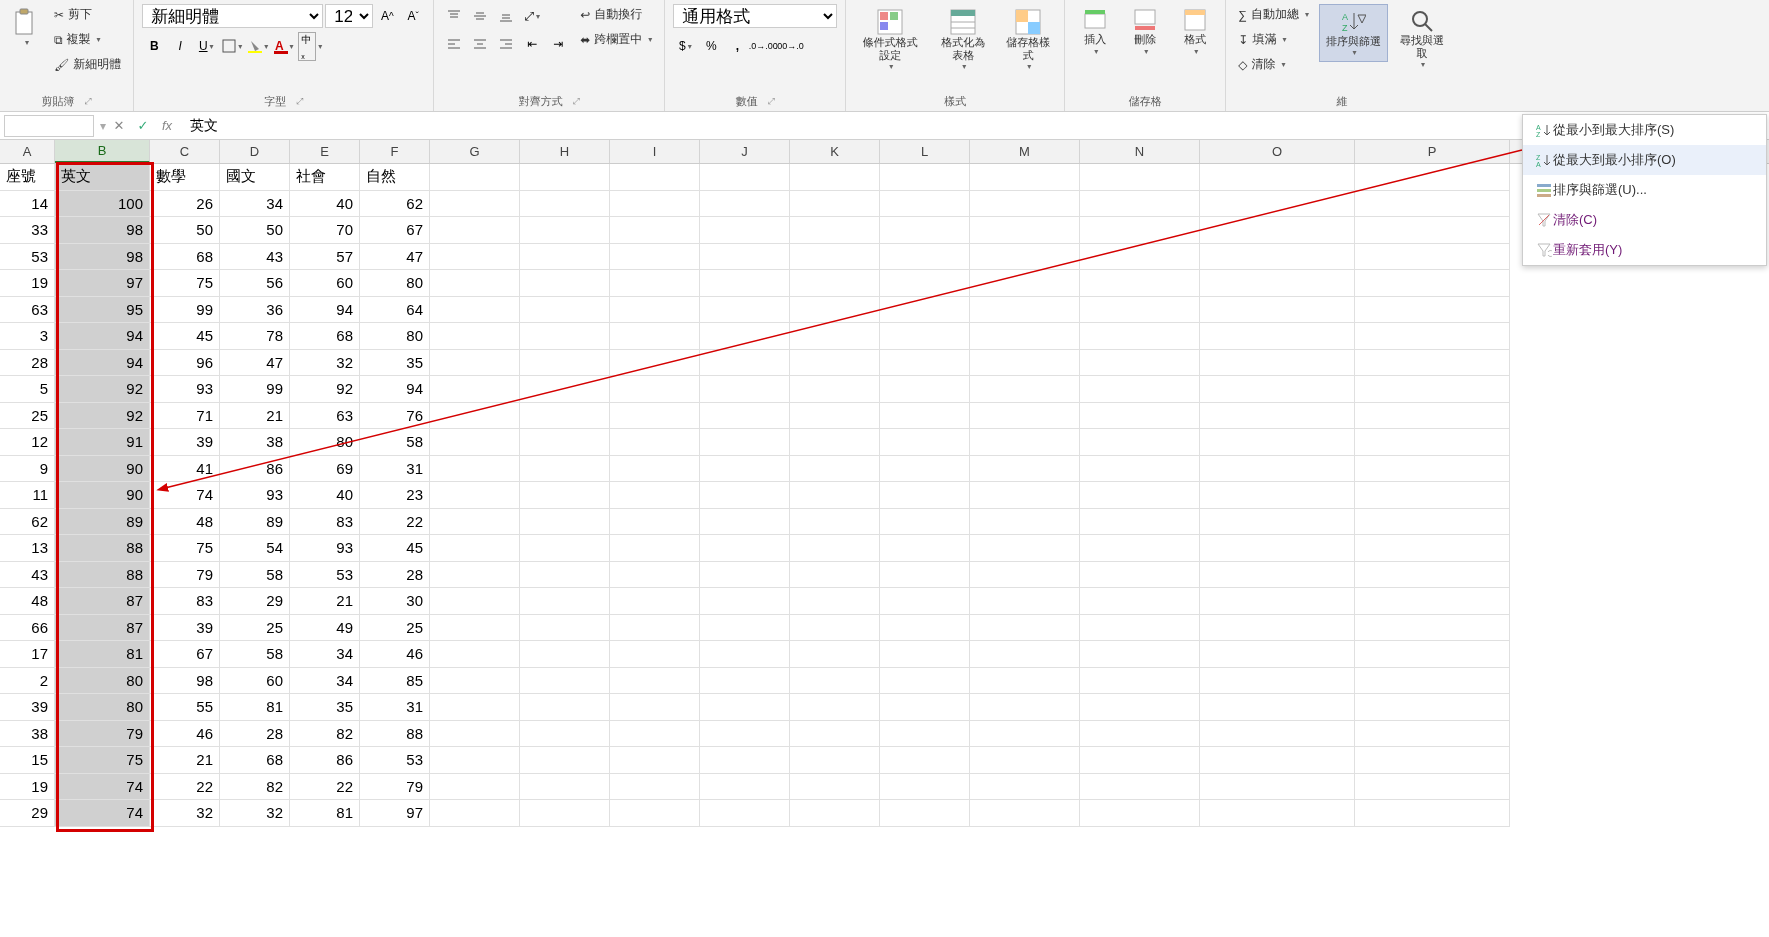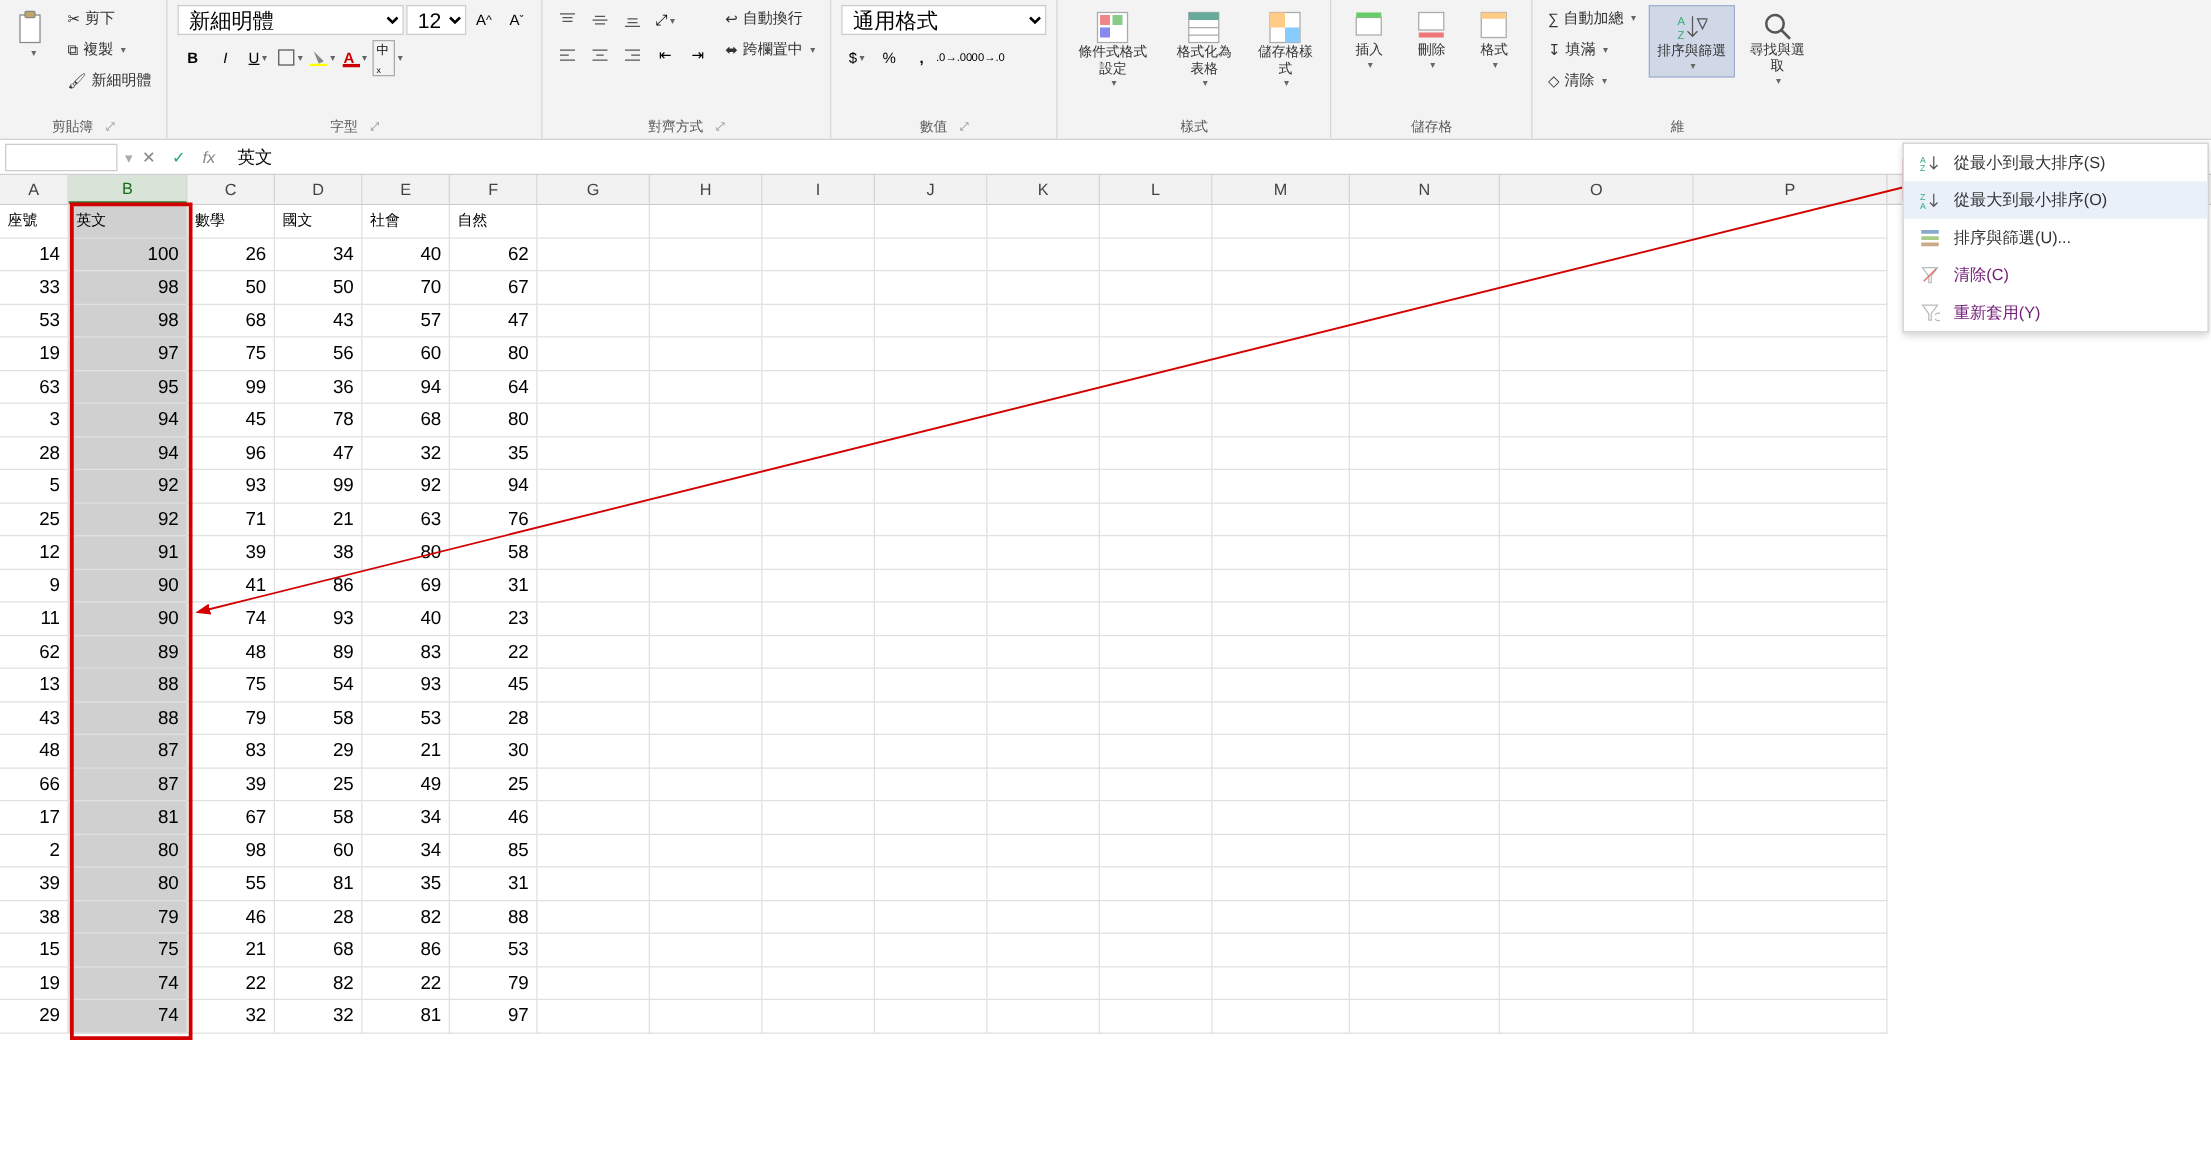--- a/index.html
+++ b/index.html
@@ -30,35 +30,35 @@
 
 
 .grid { position: relative; }
 .colhdrs { display: flex; height: 24px; background: #f2f2f2; border-bottom: 1px solid #ccc; }
 .ch { border-right: 1px solid #d4d4d4; display: flex; align-items: center; justify-content: center; font-size: 13px; color: #444; background: #f2f2f2; }
 .ch.sel { background: #d8e4d8; color: #1a6b1a; border-bottom: 2px solid #2e7d32; }
 .rows { }
 .row { display: flex; height: 26.5px; }
 .cell { border-right: 1px solid #e0e0e0; border-bottom: 1px solid #e0e0e0; padding: 2px 6px; display: flex; align-items: center; justify-content: flex-end; font-size: 15px; }
 .cell.txt { justify-content: flex-start; }
-.cell.hdr { font-size: 12px; }
+.cell.hdr { font-size: 15px; }
 .cell.selcol { background: #d0d0d0; }
 
 
 .wA { width: 55px; } .wB { width: 95px; } .wC { width: 70px; } .wD { width: 70px; } .wE { width: 70px; } .wF { width: 70px; }
 .wG { width: 90px; } .wH { width: 90px; } .wI { width: 90px; } .wJ { width: 90px; } .wK { width: 90px; } .wL { width: 90px; }
 .wM { width: 110px; } .wN { width: 120px; } .wO { width: 155px; } .wP { width: 155px; }
 
 
 .redbox { position: absolute; border: 3px solid #d40000; pointer-events: none; z-index: 40; }
 .arrow { position: absolute; pointer-events: none; z-index: 35; }
 
 
 .sortmenu { position: absolute; right: 2px; top: 114px; width: 245px; background: #fff; border: 1px solid #ccc; box-shadow: 0 2px 6px rgba(0,0,0,.2); z-index: 50; }
-.sortitem { display: flex; align-items: center; gap: 10px; padding: 6px 12px; font-size: 13px; color: #333; cursor: default; }
+.sortitem { display: flex; align-items: center; padding: 6px 12px; font-size: 13px; color: #333; cursor: default; }
 .sortitem.hl { background: #eaf0fa; }
 .sortitem.disabled { color: #701a75; text-align: right; }
 .sortitem .si { width: 18px; display: inline-flex; justify-content: center; }
 
 svg { display: block; }
 </style>
 </head>
 <body>
 
 <div class="ribbon">

